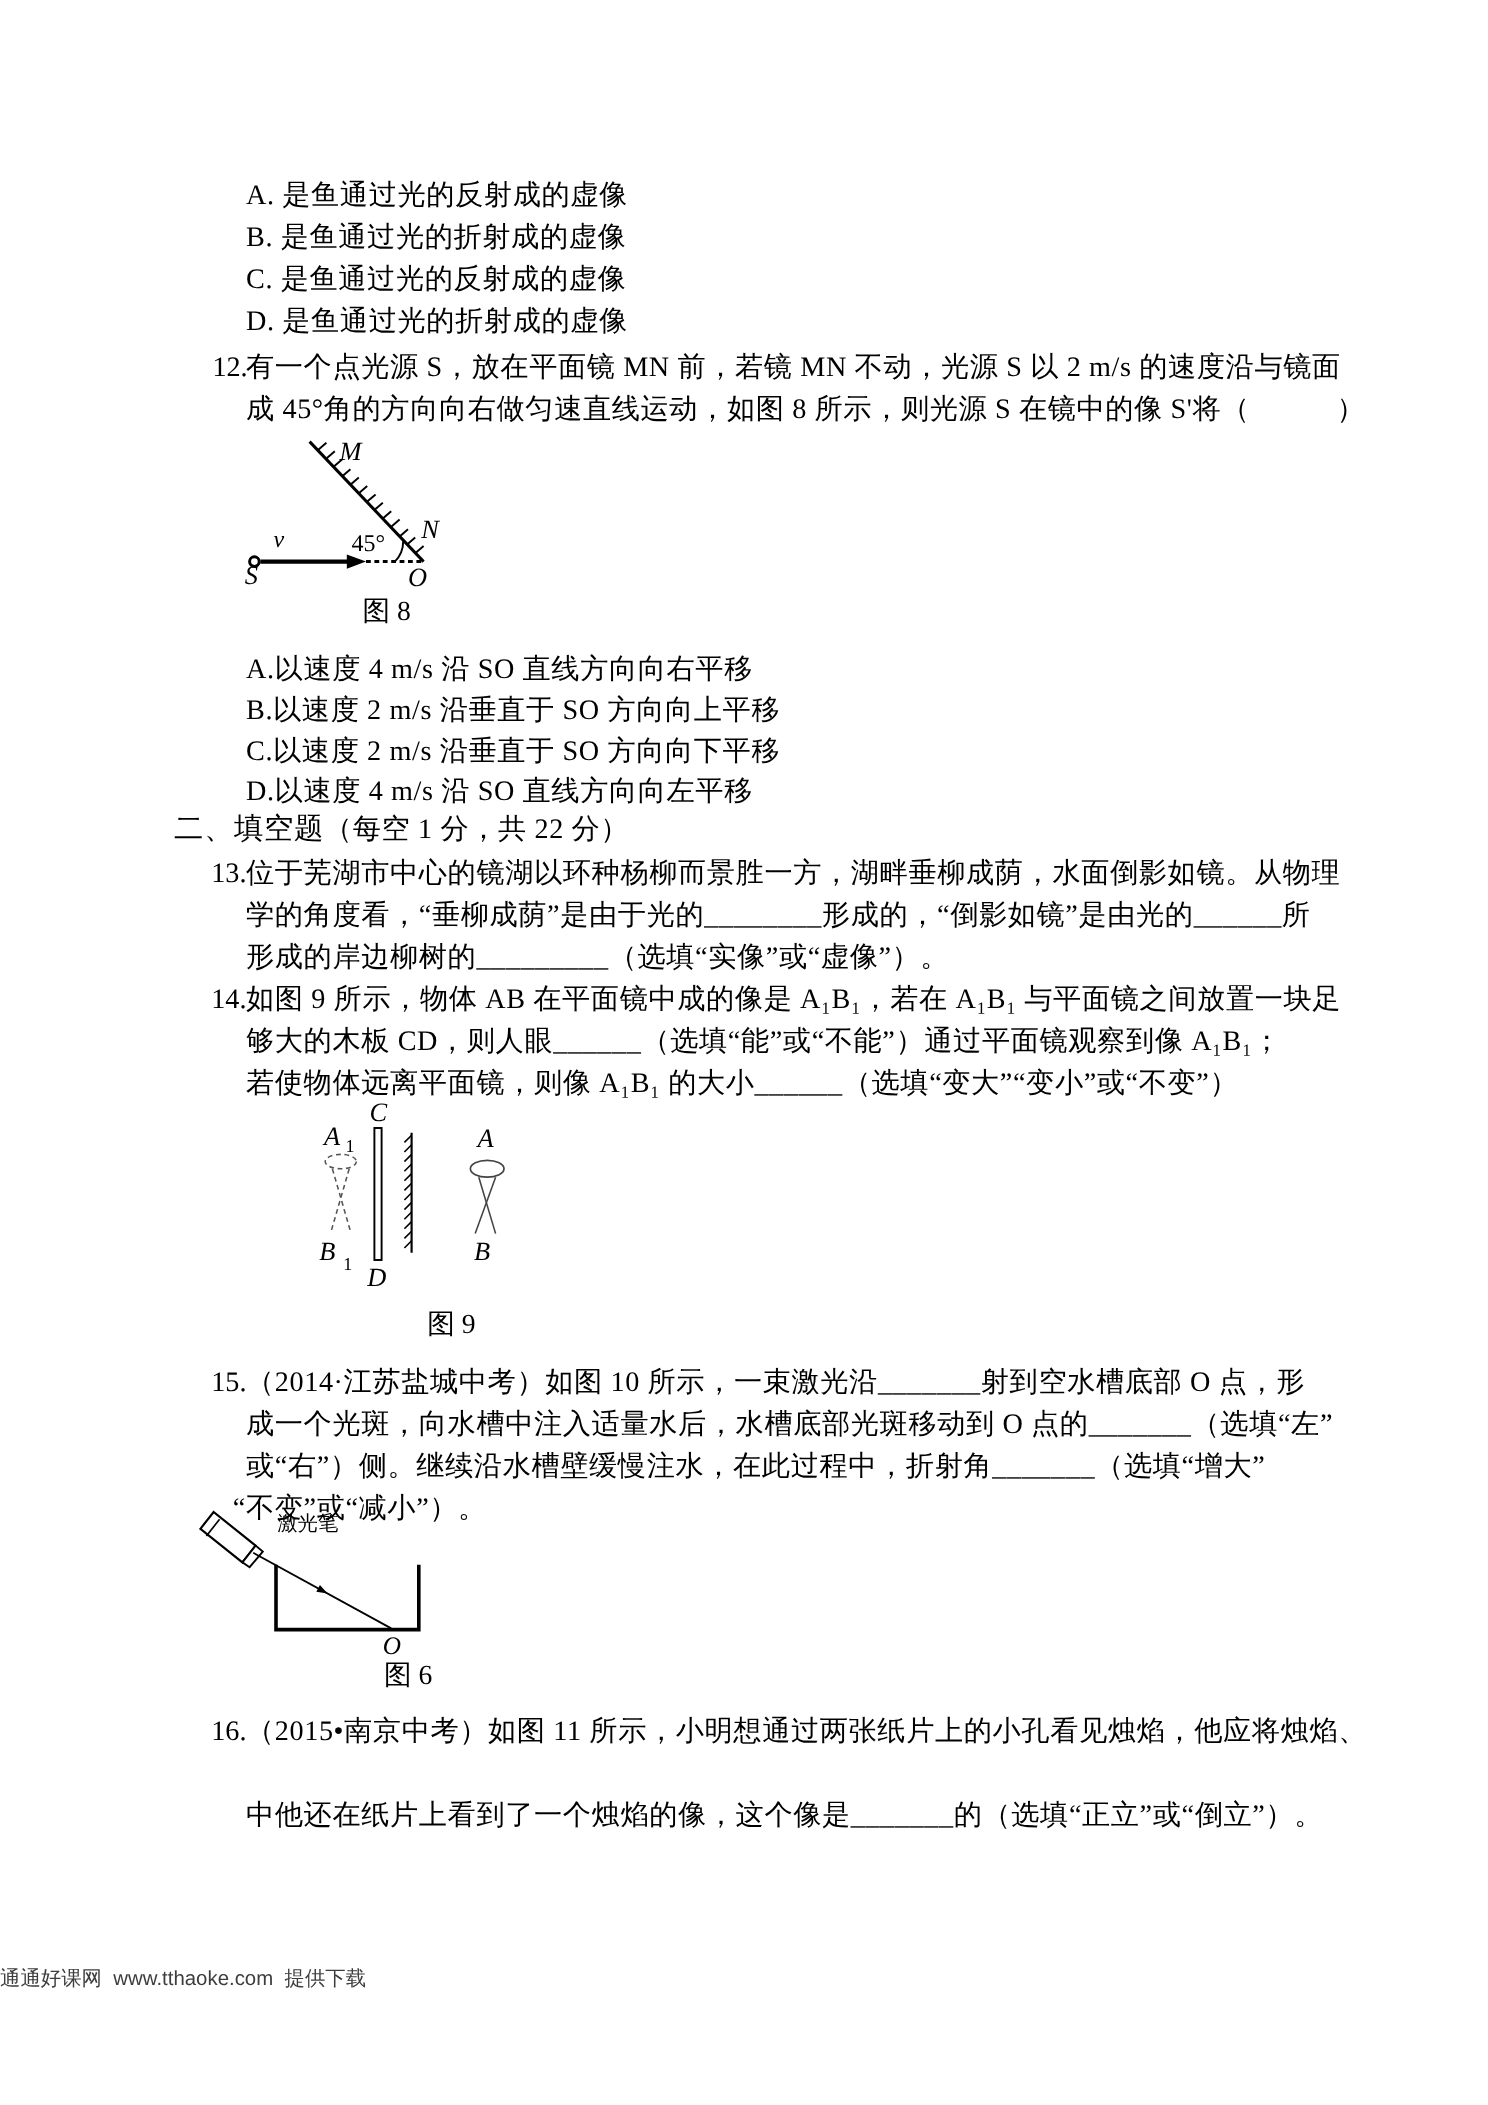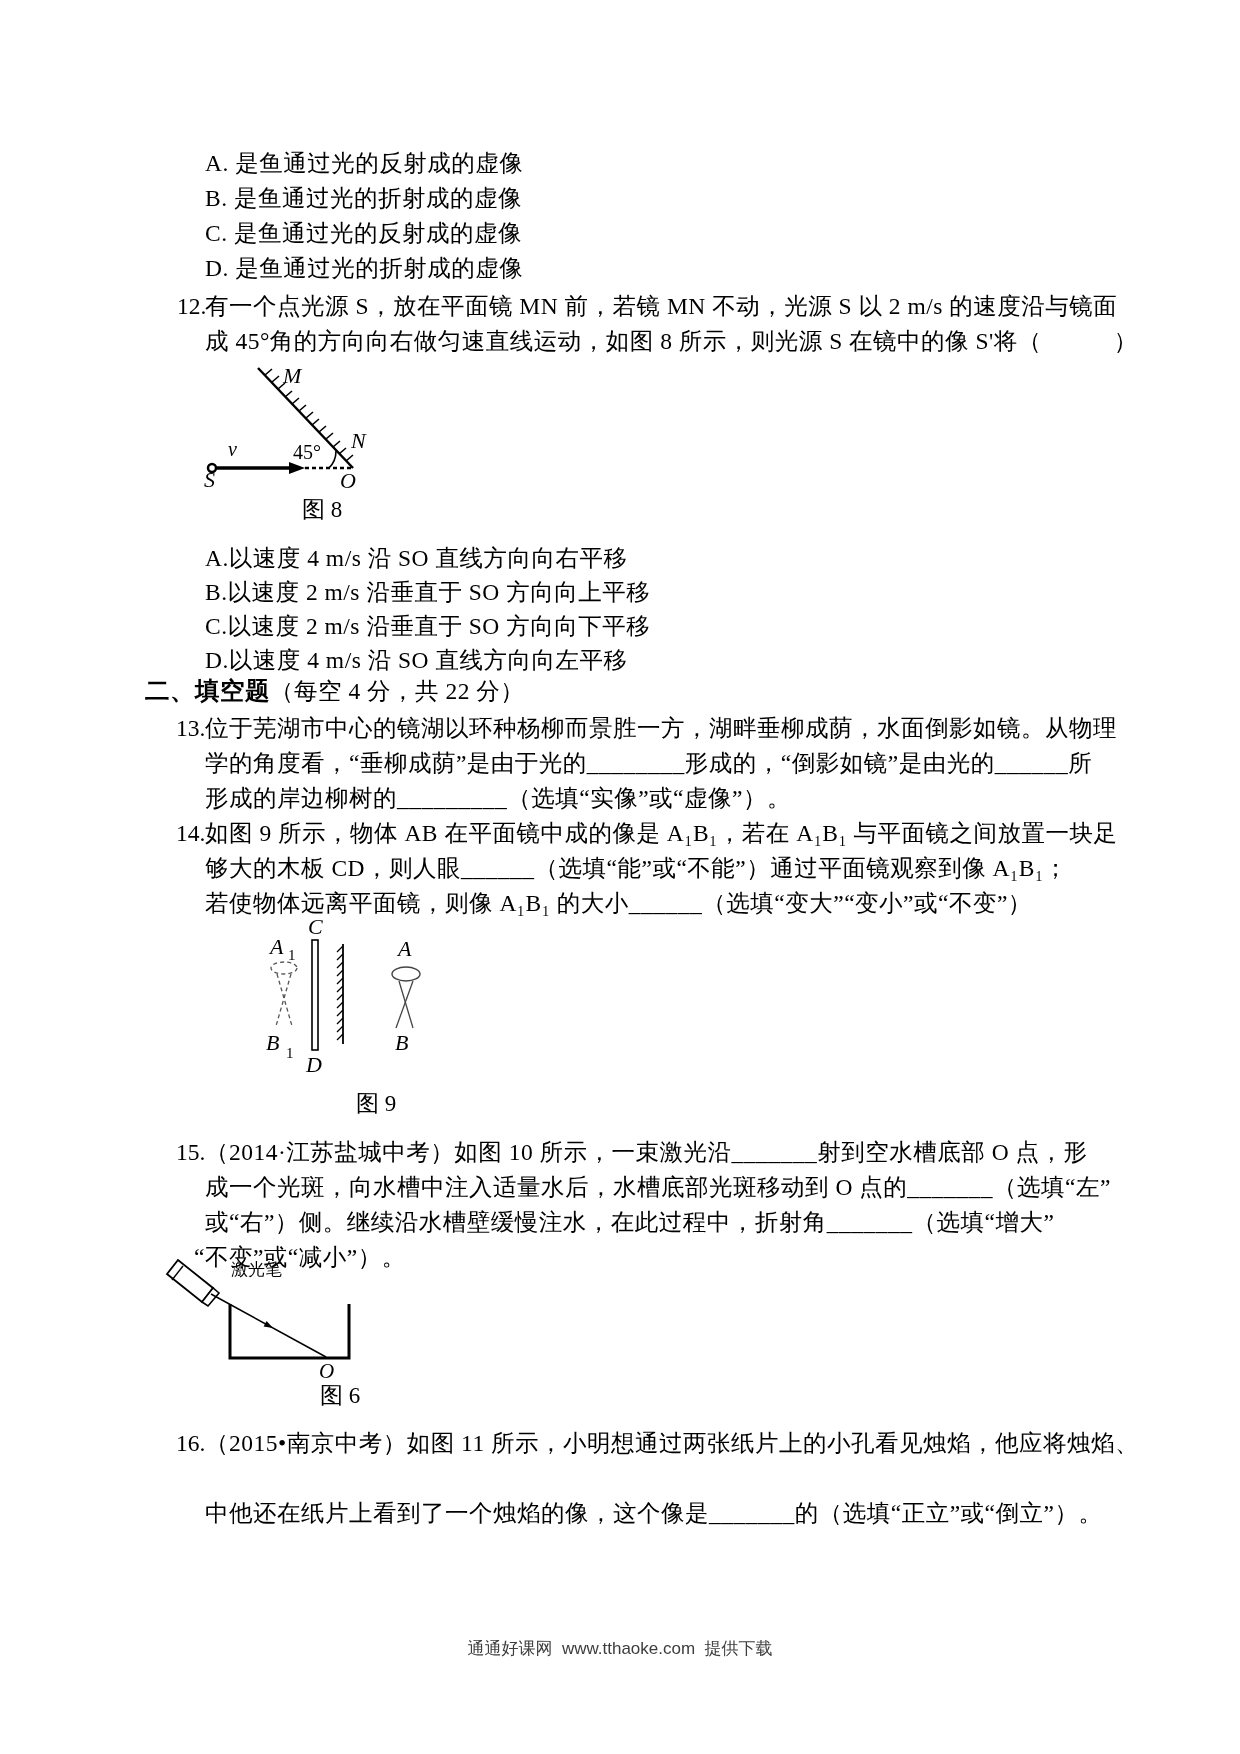--- a/index.html
+++ b/index.html
@@ -2,27 +2,27 @@
 <html><head>
 <meta charset="utf-8">
 <style>
   html,body{margin:0;padding:0;background:#ffffff;}
   .page{
     position:relative;width:1240px;height:1754px;background:#ffffff;
     font-family:"Liberation Serif","DejaVu Serif",serif;color:#000;overflow:hidden;
   }
   .line{position:absolute;font-size:23.5px;line-height:30px;white-space:pre;letter-spacing:0.5px;text-align:center;}
   .qnum{position:absolute;font-size:23.5px;line-height:30px;margin-left:10px;}
-  .sec-title{font-weight:bold;font-size:24.5px;}
+  .sec-title{font-weight:normal;font-size:24.5px;}
   .sec-note{font-size:23.5px;}
   .fig-caption{position:absolute;font-size:23px;white-space:pre;margin-left:40px;}
   .fig{position:absolute;}
   svg text{font-family:"Liberation Serif","DejaVu Serif",serif;}
   .it{font-style:italic;}
-  .footer{position:absolute;left:0;width:1240px;text-align:center;font-size:17px;
+  .footer{position:absolute;left:0;width:1240px;font-size:17px;
     color:#3d3d3d;font-family:"Liberation Sans","DejaVu Sans",sans-serif;white-space:pre;}
 </style>
 </head>
 <body>
 
 <div class="page">
 
   <div class="line" style="left:205px;top:148px">A. 是鱼通过光的反射成的虚像</div>
   <div class="line" style="left:205px;top:183px">B. 是鱼通过光的折射成的虚像</div>
   <div class="line" style="left:205px;top:218px">C. 是鱼通过光的反射成的虚像</div>
@@ -64,21 +64,21 @@
     <text x="11" y="131" font-size="22" class="it">S</text>
     <text x="147" y="132" font-size="22" class="it">O</text>
   </svg>
   <div class="fig-caption" style="left:262px;top:494px">图 8</div>
 
   <div class="line" style="left:205px;top:543px">A.以速度 4 m/s 沿 SO 直线方向向右平移</div>
   <div class="line" style="left:205px;top:577px">B.以速度 2 m/s 沿垂直于 SO 方向向上平移</div>
   <div class="line" style="left:205px;top:611px">C.以速度 2 m/s 沿垂直于 SO 方向向下平移</div>
   <div class="line" style="left:205px;top:645px">D.以速度 4 m/s 沿 SO 直线方向向左平移</div>
 
-  <div class="line" style="left:145px;top:676px"><span class="sec-title">二、填空题</span><span class="sec-note">（每空 4 分，共 22 分）</span></div>
+  <div class="line" style="left:145px;top:676px"><span class="sec-title">二、填空题</span><span class="sec-note">（每空 1 分，共 22 分）</span></div>
 
   <div class="qnum" style="left:166px;top:713px">13.</div>
   <div class="line" style="left:205px;top:713px">位于芜湖市中心的镜湖以环种杨柳而景胜一方，湖畔垂柳成荫，水面倒影如镜。从物理</div>
   <div class="line" style="left:205px;top:783px">形成的岸边柳树的_________（选填“实像”或“虚像”）。</div>
   <div class="line" style="left:205px;top:748px">学的角度看，“垂柳成荫”是由于光的________形成的，“倒影如镜”是由光的______所</div>
 
   <div class="qnum" style="left:166px;top:818px">14.</div>
   <div class="line" style="left:205px;top:818px">如图 9 所示，物体 AB 在平面镜中成的像是 A₁B₁，若在 A₁B₁ 与平面镜之间放置一块足</div>
   <div class="line" style="left:205px;top:888px">若使物体远离平面镜，则像 A₁B₁ 的大小______（选填“变大”“变小”或“不变”）</div>
   <div class="line" style="left:205px;top:853px">够大的木板 CD，则人眼______（选填“能”或“不能”）通过平面镜观察到像 A₁B₁；</div>

